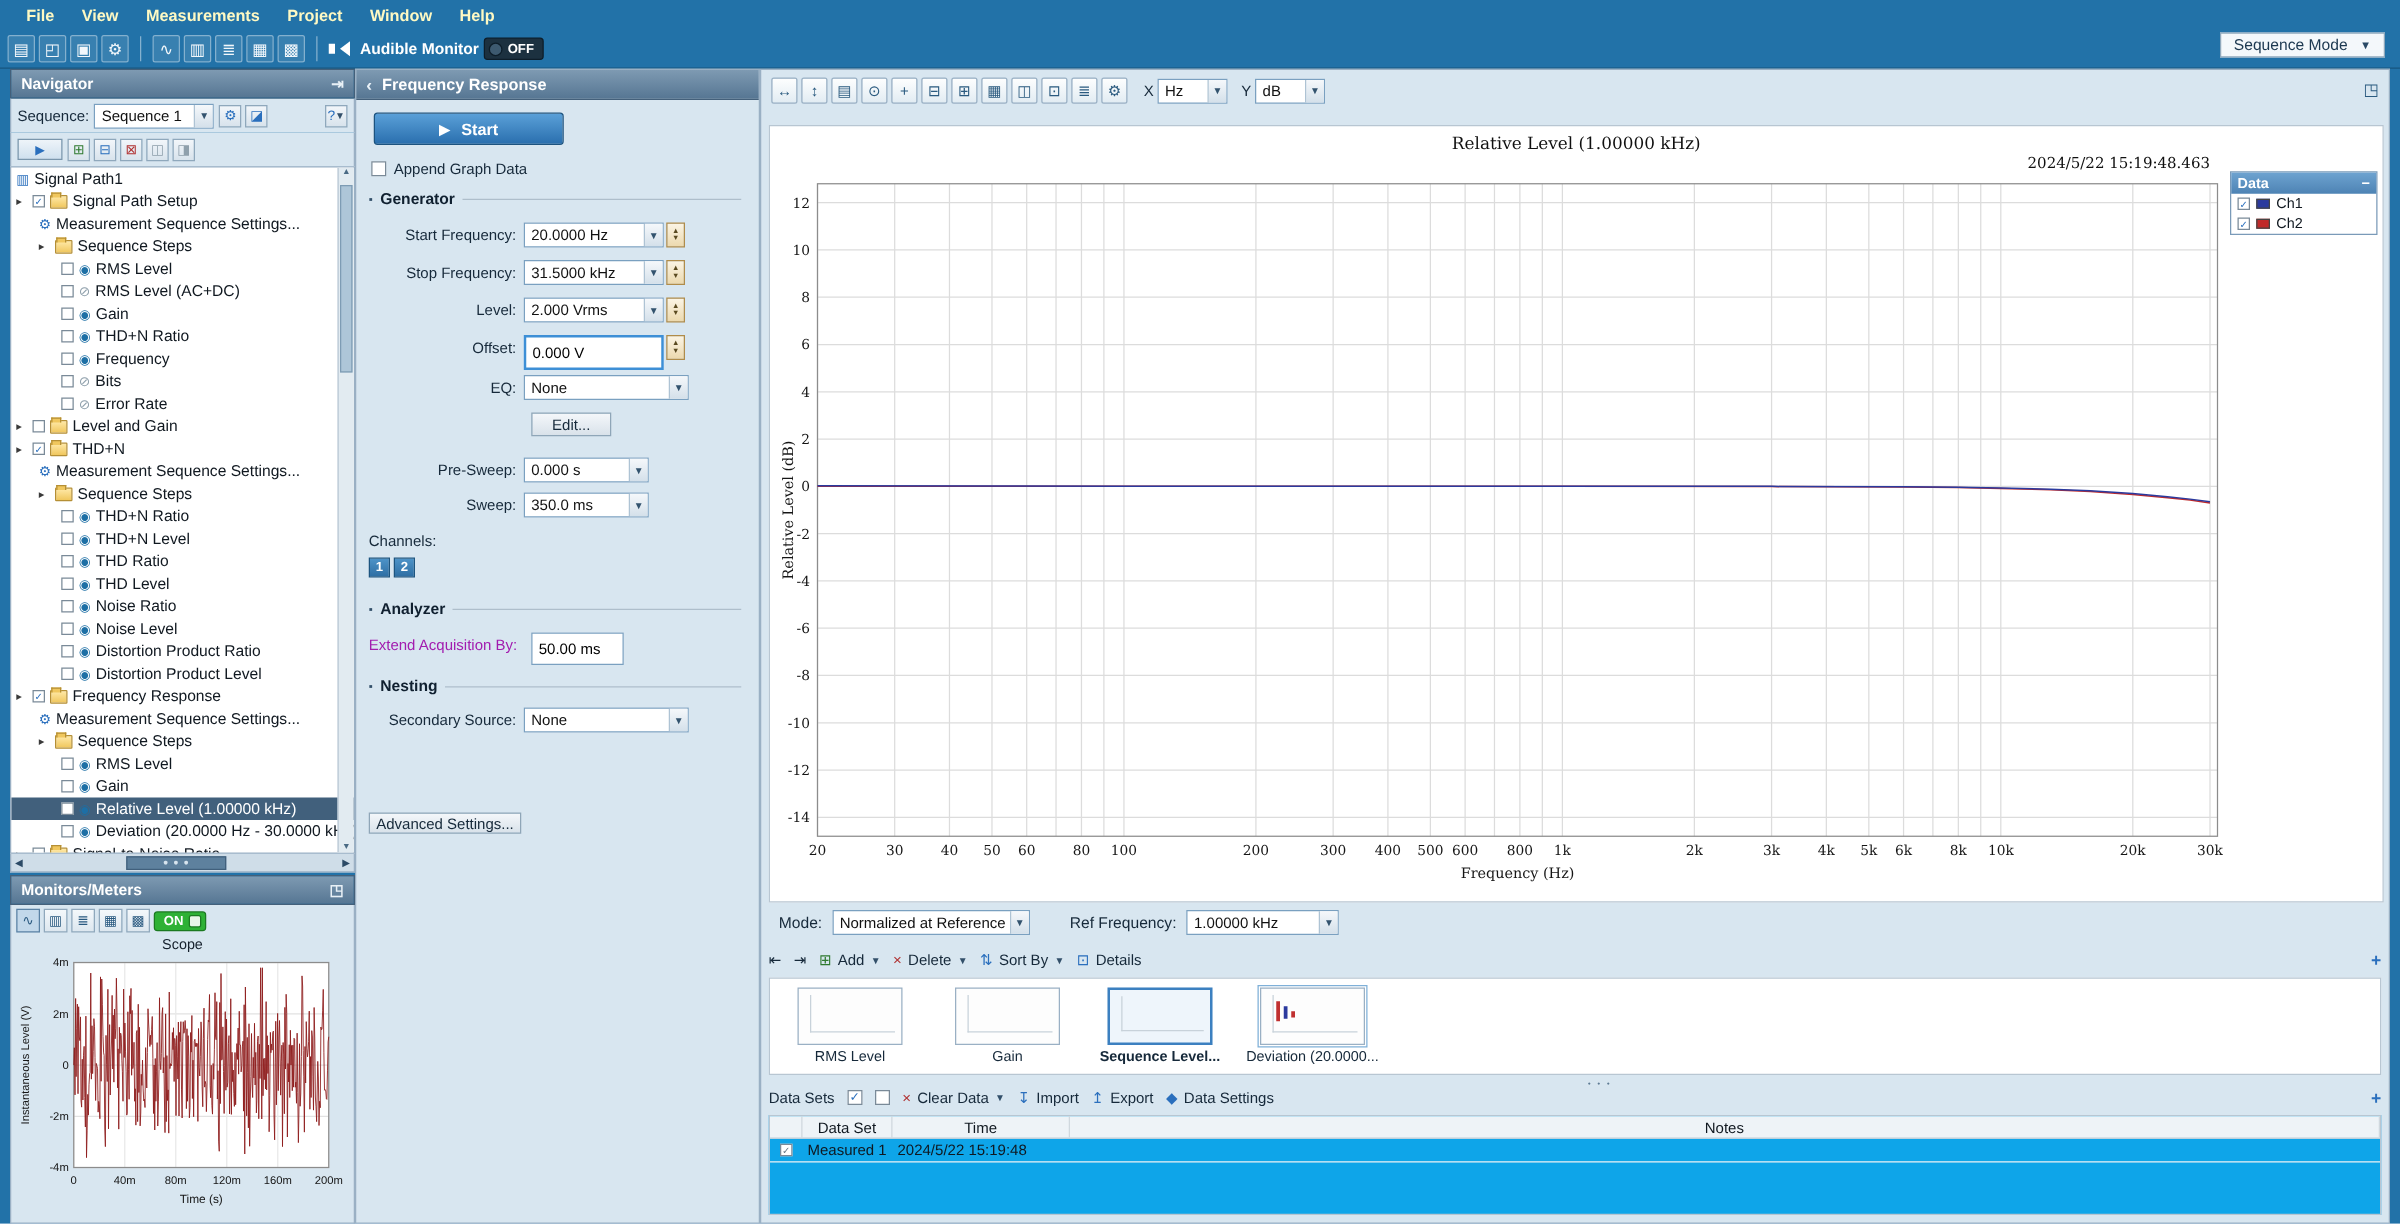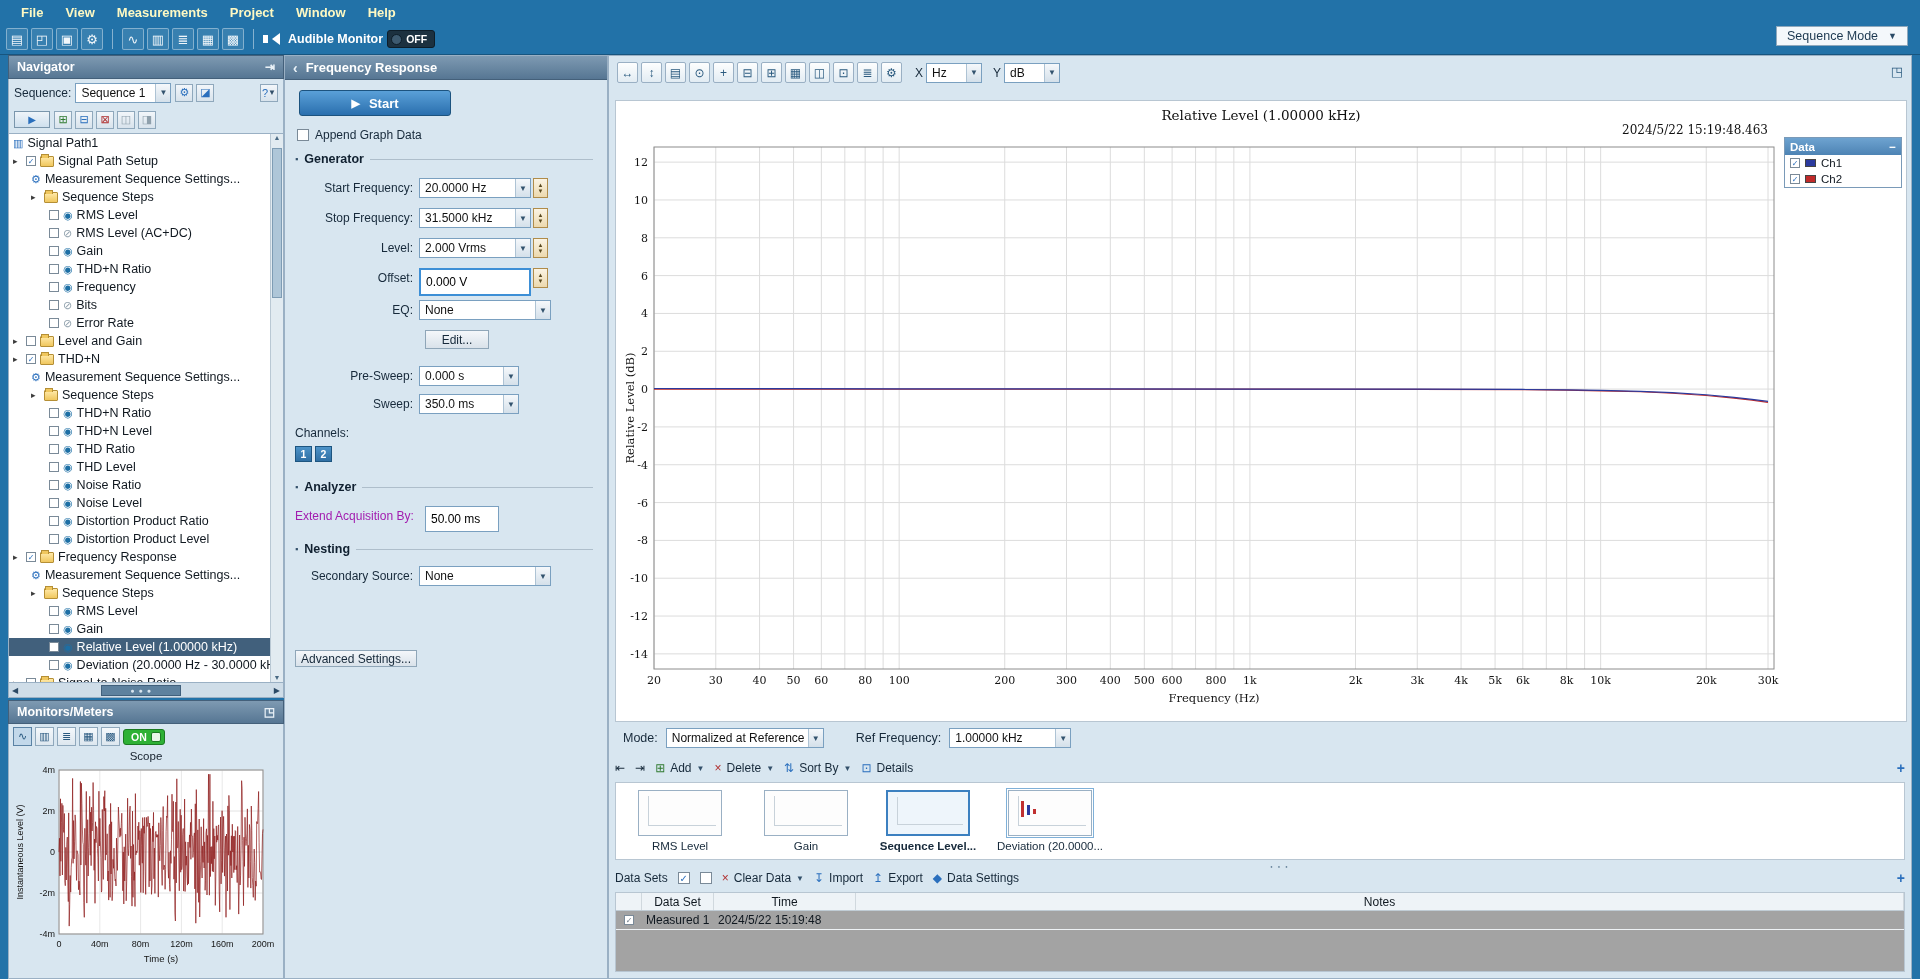--- a/index.html
+++ b/index.html
@@ -96,21 +96,21 @@
   .dn { font-size:8px; color:#33506a; }
   .thumb-strip { position:absolute; left:6px; right:6px; top:726px; height:78px; background:#fff; border:1px solid #b8c6d2; }
   .thumb { position:absolute; top:7px; width:84px; height:46px; background:#fdfdfd; border:1px solid #9ab0c4; }
   .thumb .inner { position:absolute; left:9px; top:5px; right:5px; bottom:9px; border-left:1px solid #c8d2da; border-bottom:1px solid #c8d2da; }
   .thumb.sel { border:2px solid #3c80c0; background:#eef5fb; }
   .thumb.focus { outline:1px solid #7fb0d8; outline-offset:1px; }
   .thumb-cap { position:absolute; top:57px; width:124px; text-align:center; font-size:11.5px; color:#16293a; white-space:nowrap; overflow:hidden; }
   .h-handle { position:absolute; left:50%; top:804px; width:40px; text-align:center; color:#5e7b94; font-size:9px; letter-spacing:2px; }
   .h-handle::before { content:"● ● ●"; font-size:4px; }
   .ds-bar { position:absolute; left:6px; right:6px; top:810px; height:24px; display:flex; align-items:center; gap:10px; font-size:12px; color:#16293a; }
-  .ds-table { position:absolute; left:6px; right:6px; top:836px; bottom:6px; background:#a3a3a3; border:1px solid #b8c6d2; font-size:12px; color:#101820; }
+  .ds-table { position:absolute; left:6px; right:6px; top:836px; bottom:6px; background:#0ea5e9; border:1px solid #b8c6d2; font-size:12px; color:#101820; }
   .ds-hrow { display:flex; height:18px; background:#eef3f7; border-bottom:1px solid #c0ccd5; align-items:center; }
   .ds-hc { border-right:1px solid #d0d8de; height:100%; display:flex; align-items:center; justify-content:center; font-size:12px; }
   .ds-row { display:flex; height:19px; align-items:center; border-bottom:1px solid #eef2f5; }
   .ds-c { height:100%; display:flex; align-items:center; padding:0 4px; }
   .plus-right { margin-left:auto; color:#2a6fbd; font-weight:bold; font-size:14px; }
   .red { color:#b03030; } .blue { color:#2a6fbd; } .green { color:#2f7a2f; } .gray { color:#8fa0ac; }
 </style>
 </head>
 <body>
 

